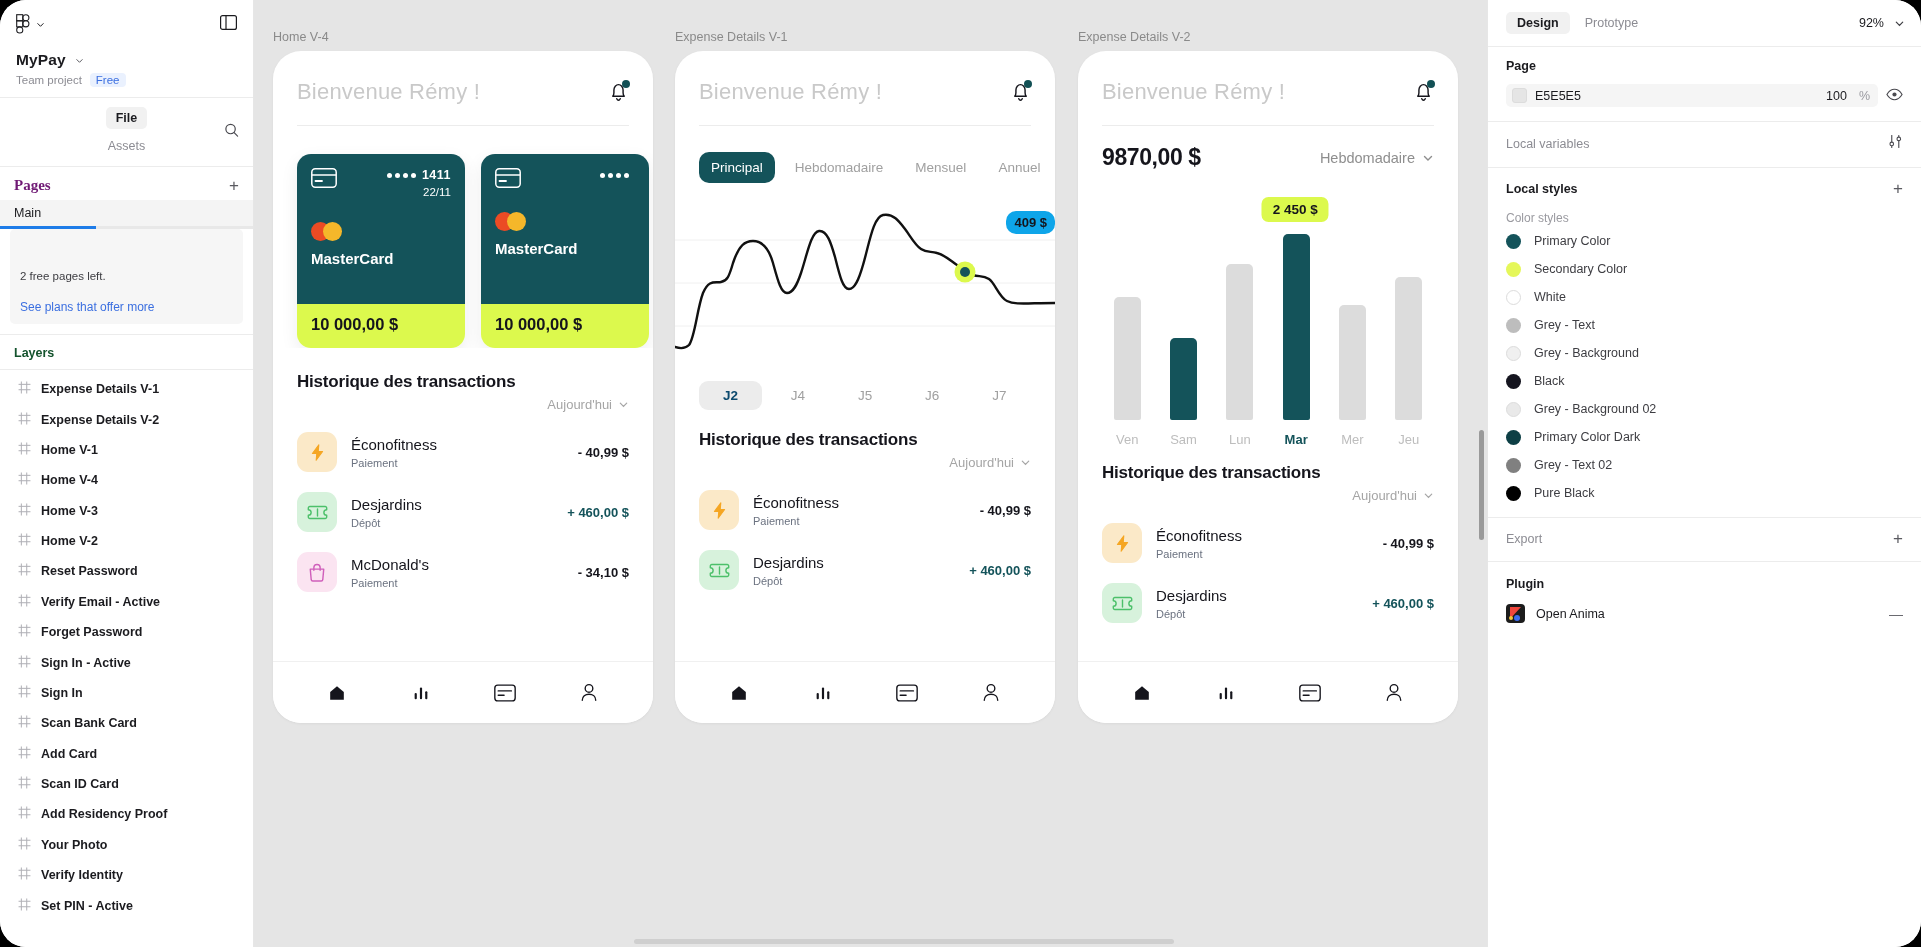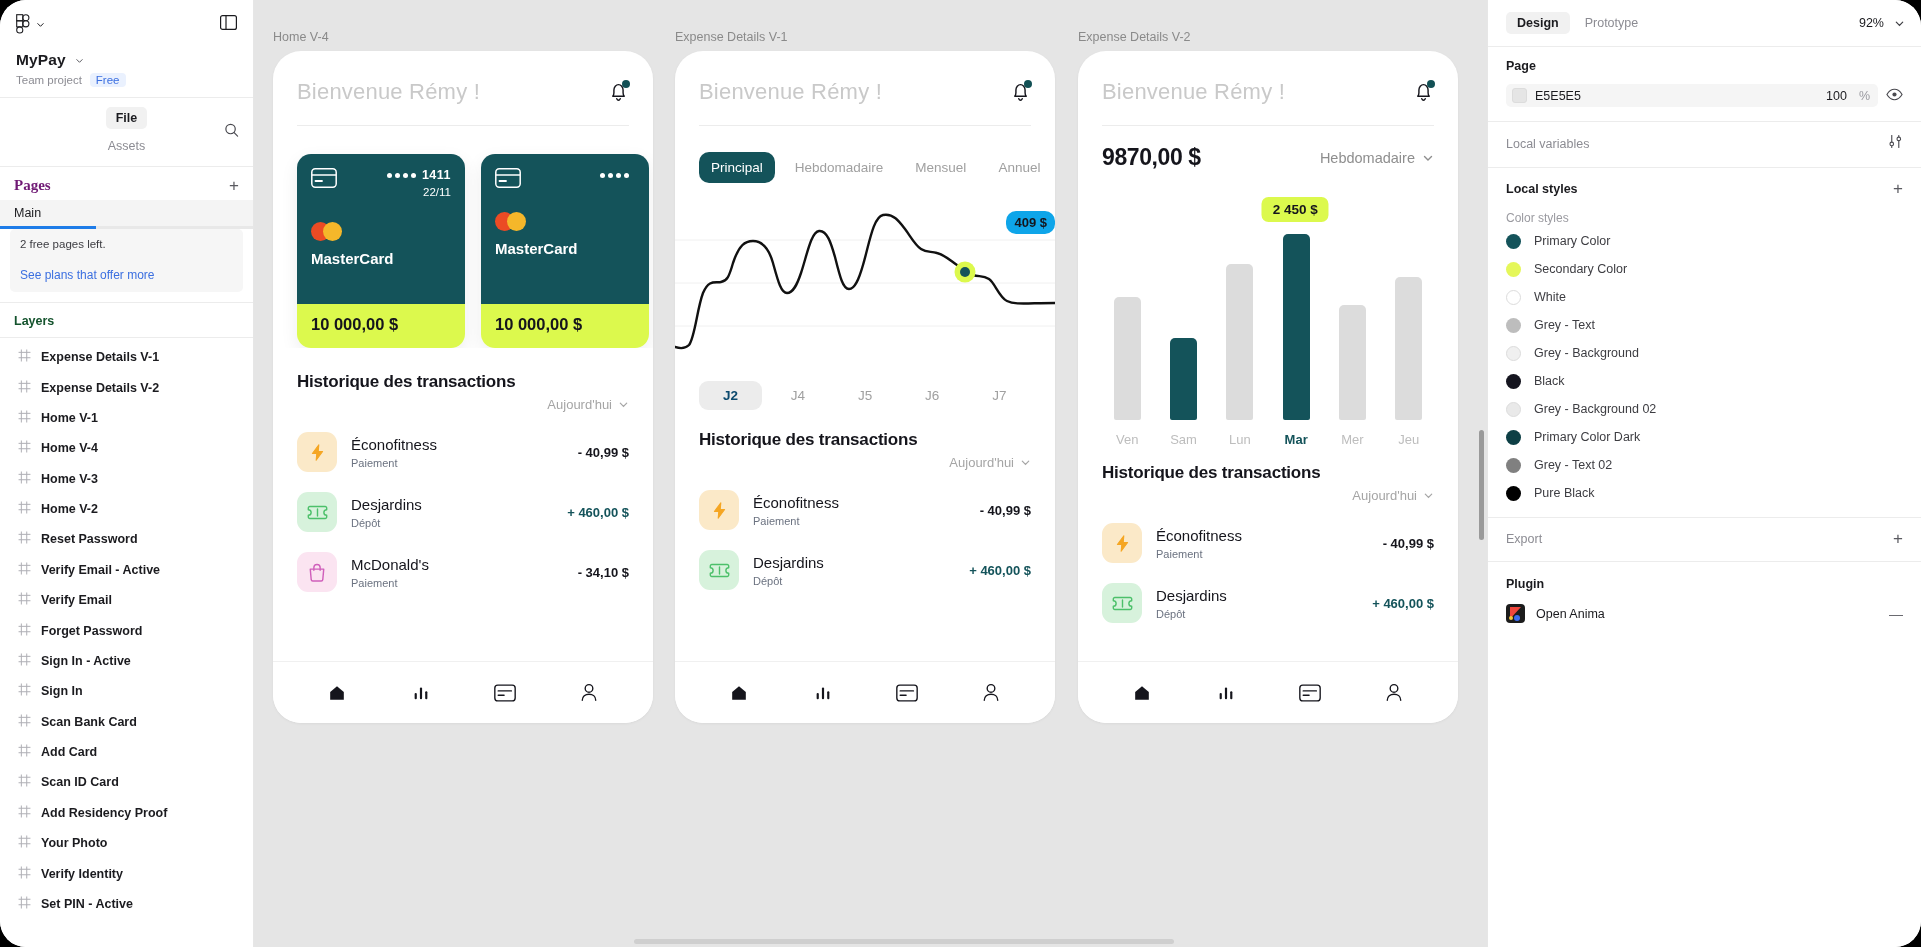--- a/index.html
+++ b/index.html
@@ -69,21 +69,21 @@
     background: #f4f4f4; cursor: pointer;
   }
   .pages-progress {
     height: 3px; background: #e8e8e8; margin: 0;
   }
   .pages-progress > i { display: block; height: 3px; width: 38%; background: #1e7ce8; }
   .free-box {
     margin: 0 10px 10px 10px; padding: 9px 10px 10px 10px;
     background: #f6f6f6; border-radius: 5px;
   }
-  .free-box .l1 { font-size: 11.5px; color: #3d3d42; }
+  .free-box .l1 { font-size: 11.5px; color: #3d3d42; margin-top: 32px; }
   .free-box .l2 { font-size: 12px; color: #3b6fe0; cursor: pointer; margin-top: 18px; }
 
   .layers-head {
     border-top: 1px solid #ececec;
     padding: 11px 14px 9px 14px; font-size: 12.5px; font-weight: 600; color: #14532d;
     border-bottom: 1px solid #ececec;
   }
   .layers-list { padding: 4px 0 0 0; }
   .layer-item {
     display: flex; align-items: center; gap: 10px;
@@ -420,29 +420,20 @@
           <span class="lbl">Reset Password</span>
         </div>
         <div class="layer-item">
           <span class="frame-ico"><svg width="13" height="13" viewBox="0 0 14 14">
               <line x1="3.6" y1="0.6" x2="3.6" y2="13.4" stroke="#b0b0b6" stroke-width="1.1"></line>
               <line x1="9.4" y1="0.6" x2="9.4" y2="13.4" stroke="#b0b0b6" stroke-width="1.1"></line>
               <line x1="0.6" y1="3.6" x2="13.4" y2="3.6" stroke="#b0b0b6" stroke-width="1.1"></line>
               <line x1="0.6" y1="9.4" x2="13.4" y2="9.4" stroke="#b0b0b6" stroke-width="1.1"></line>
             </svg></span>
           <span class="lbl">Verify Email - Active</span>
-        </div>
-        <div class="layer-item">
-          <span class="frame-ico"><svg width="13" height="13" viewBox="0 0 14 14">
-              <line x1="3.6" y1="0.6" x2="3.6" y2="13.4" stroke="#b0b0b6" stroke-width="1.1"></line>
-              <line x1="9.4" y1="0.6" x2="9.4" y2="13.4" stroke="#b0b0b6" stroke-width="1.1"></line>
-              <line x1="0.6" y1="3.6" x2="13.4" y2="3.6" stroke="#b0b0b6" stroke-width="1.1"></line>
-              <line x1="0.6" y1="9.4" x2="13.4" y2="9.4" stroke="#b0b0b6" stroke-width="1.1"></line>
-            </svg></span>
-          <span class="lbl">Verify Email</span>
         </div>
         <div class="layer-item">
           <span class="frame-ico"><svg width="13" height="13" viewBox="0 0 14 14">
               <line x1="3.6" y1="0.6" x2="3.6" y2="13.4" stroke="#b0b0b6" stroke-width="1.1"></line>
               <line x1="9.4" y1="0.6" x2="9.4" y2="13.4" stroke="#b0b0b6" stroke-width="1.1"></line>
               <line x1="0.6" y1="3.6" x2="13.4" y2="3.6" stroke="#b0b0b6" stroke-width="1.1"></line>
               <line x1="0.6" y1="9.4" x2="13.4" y2="9.4" stroke="#b0b0b6" stroke-width="1.1"></line>
             </svg></span>
           <span class="lbl">Forget Password</span>
         </div>

